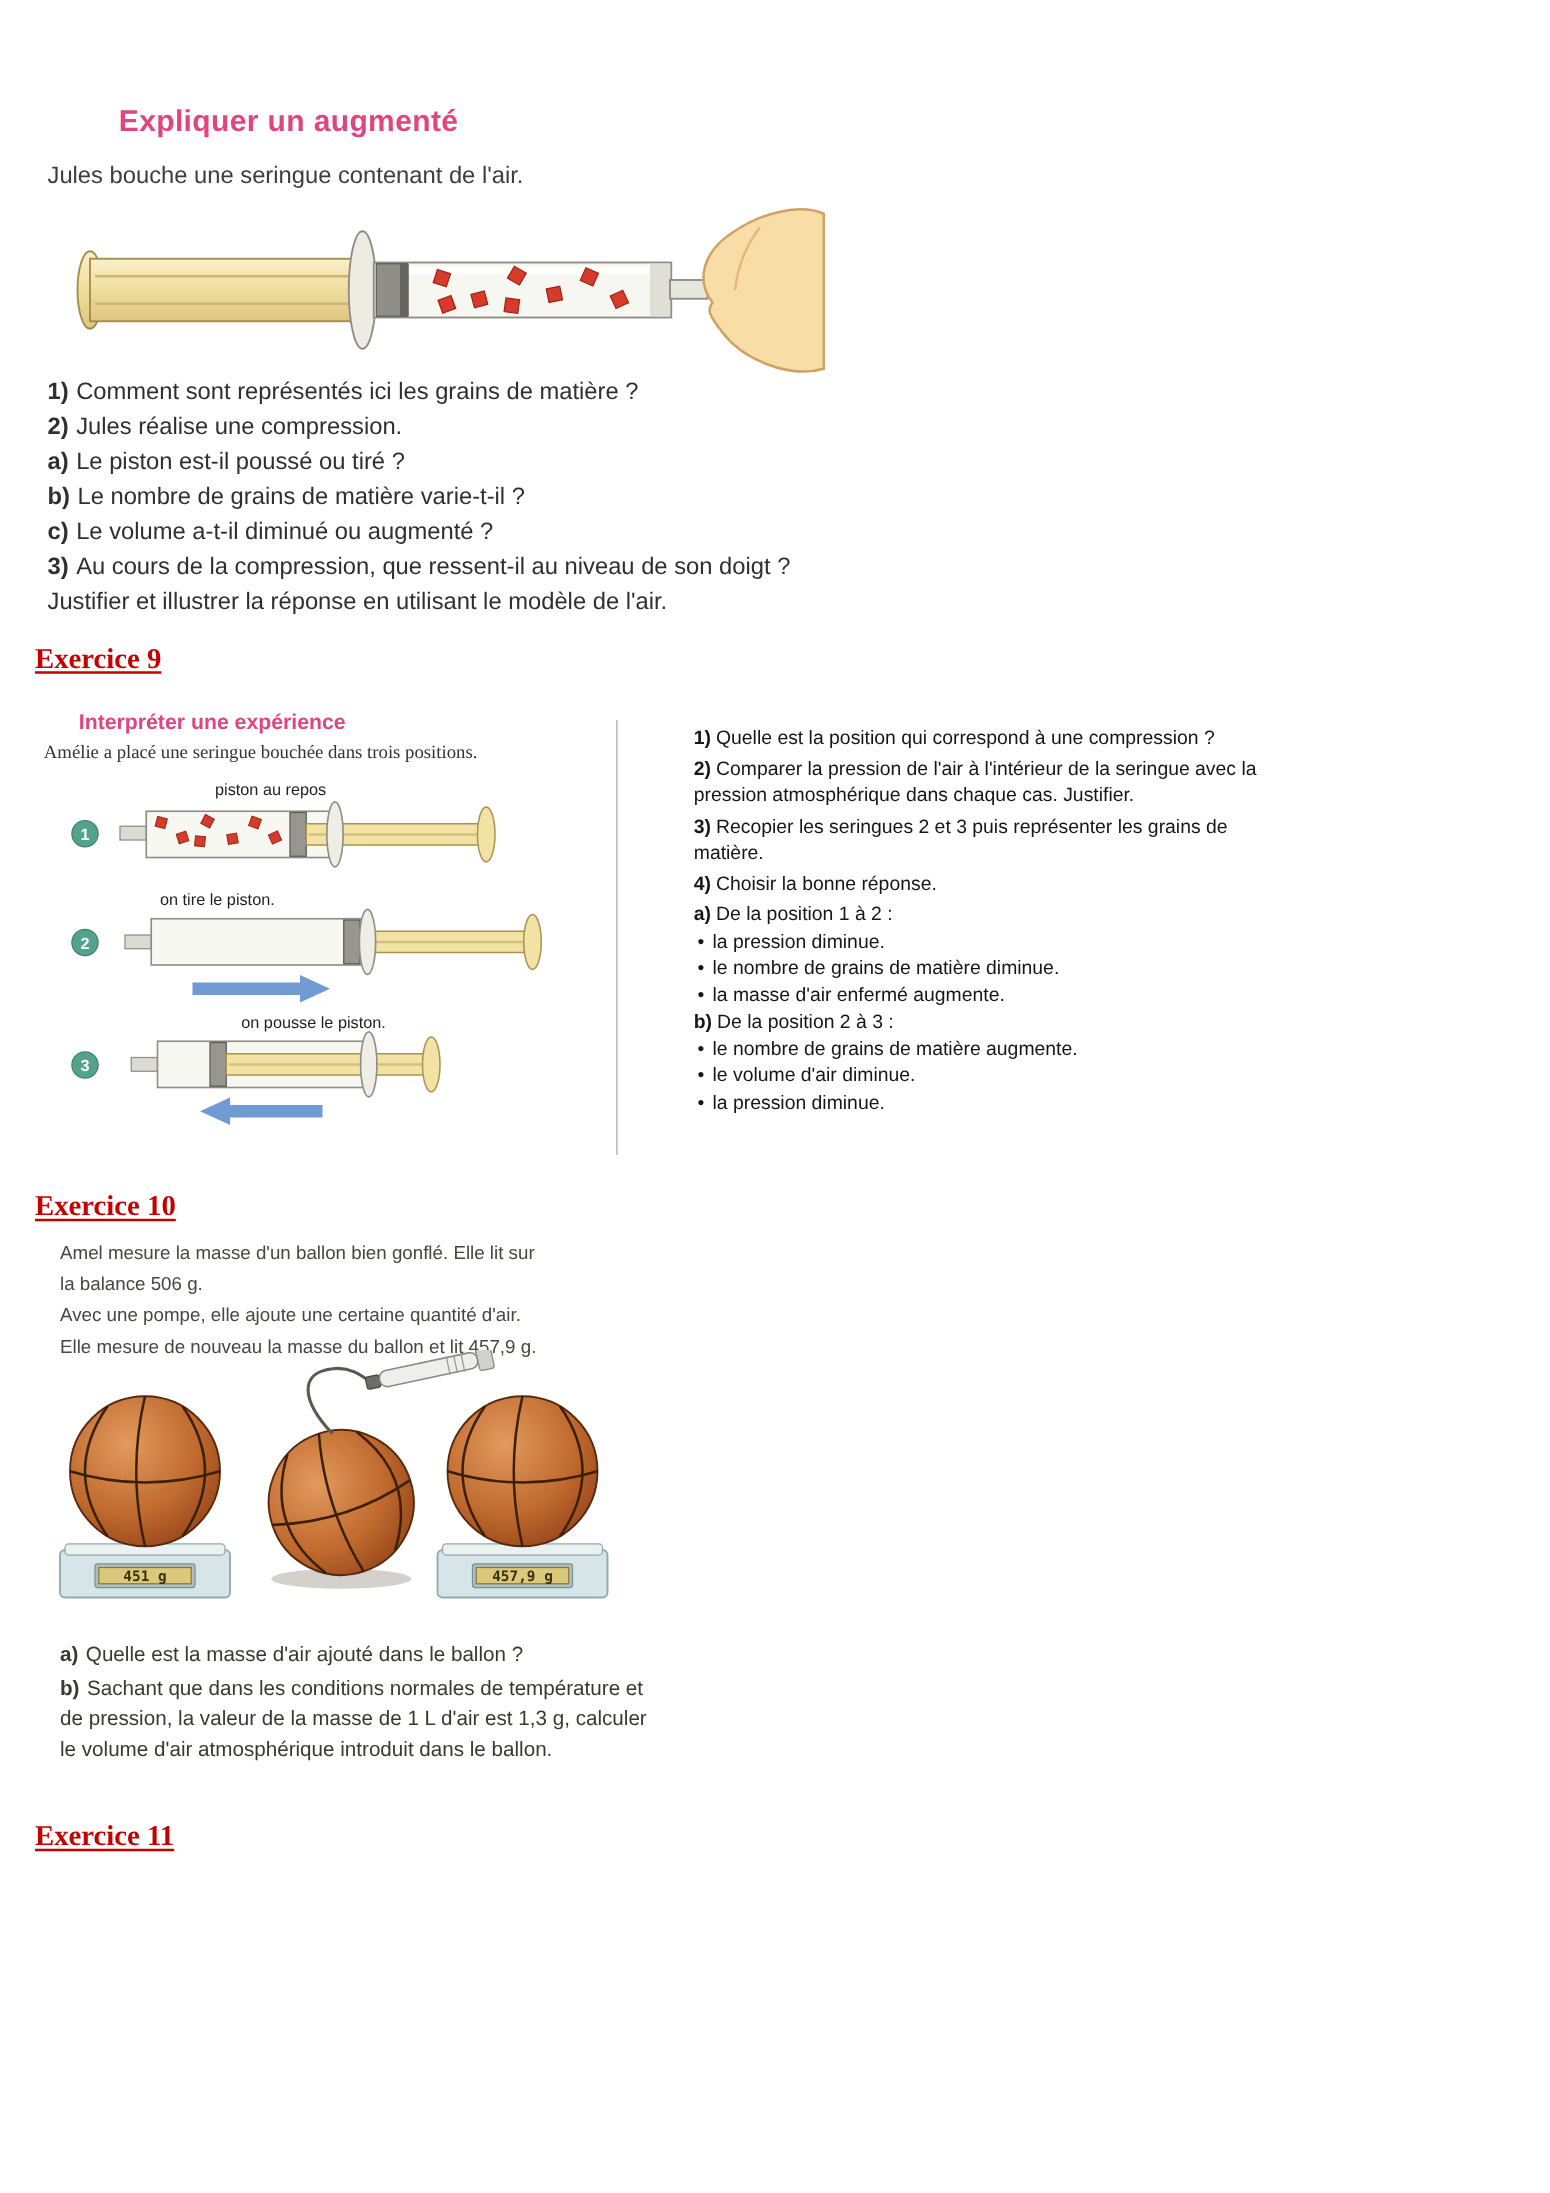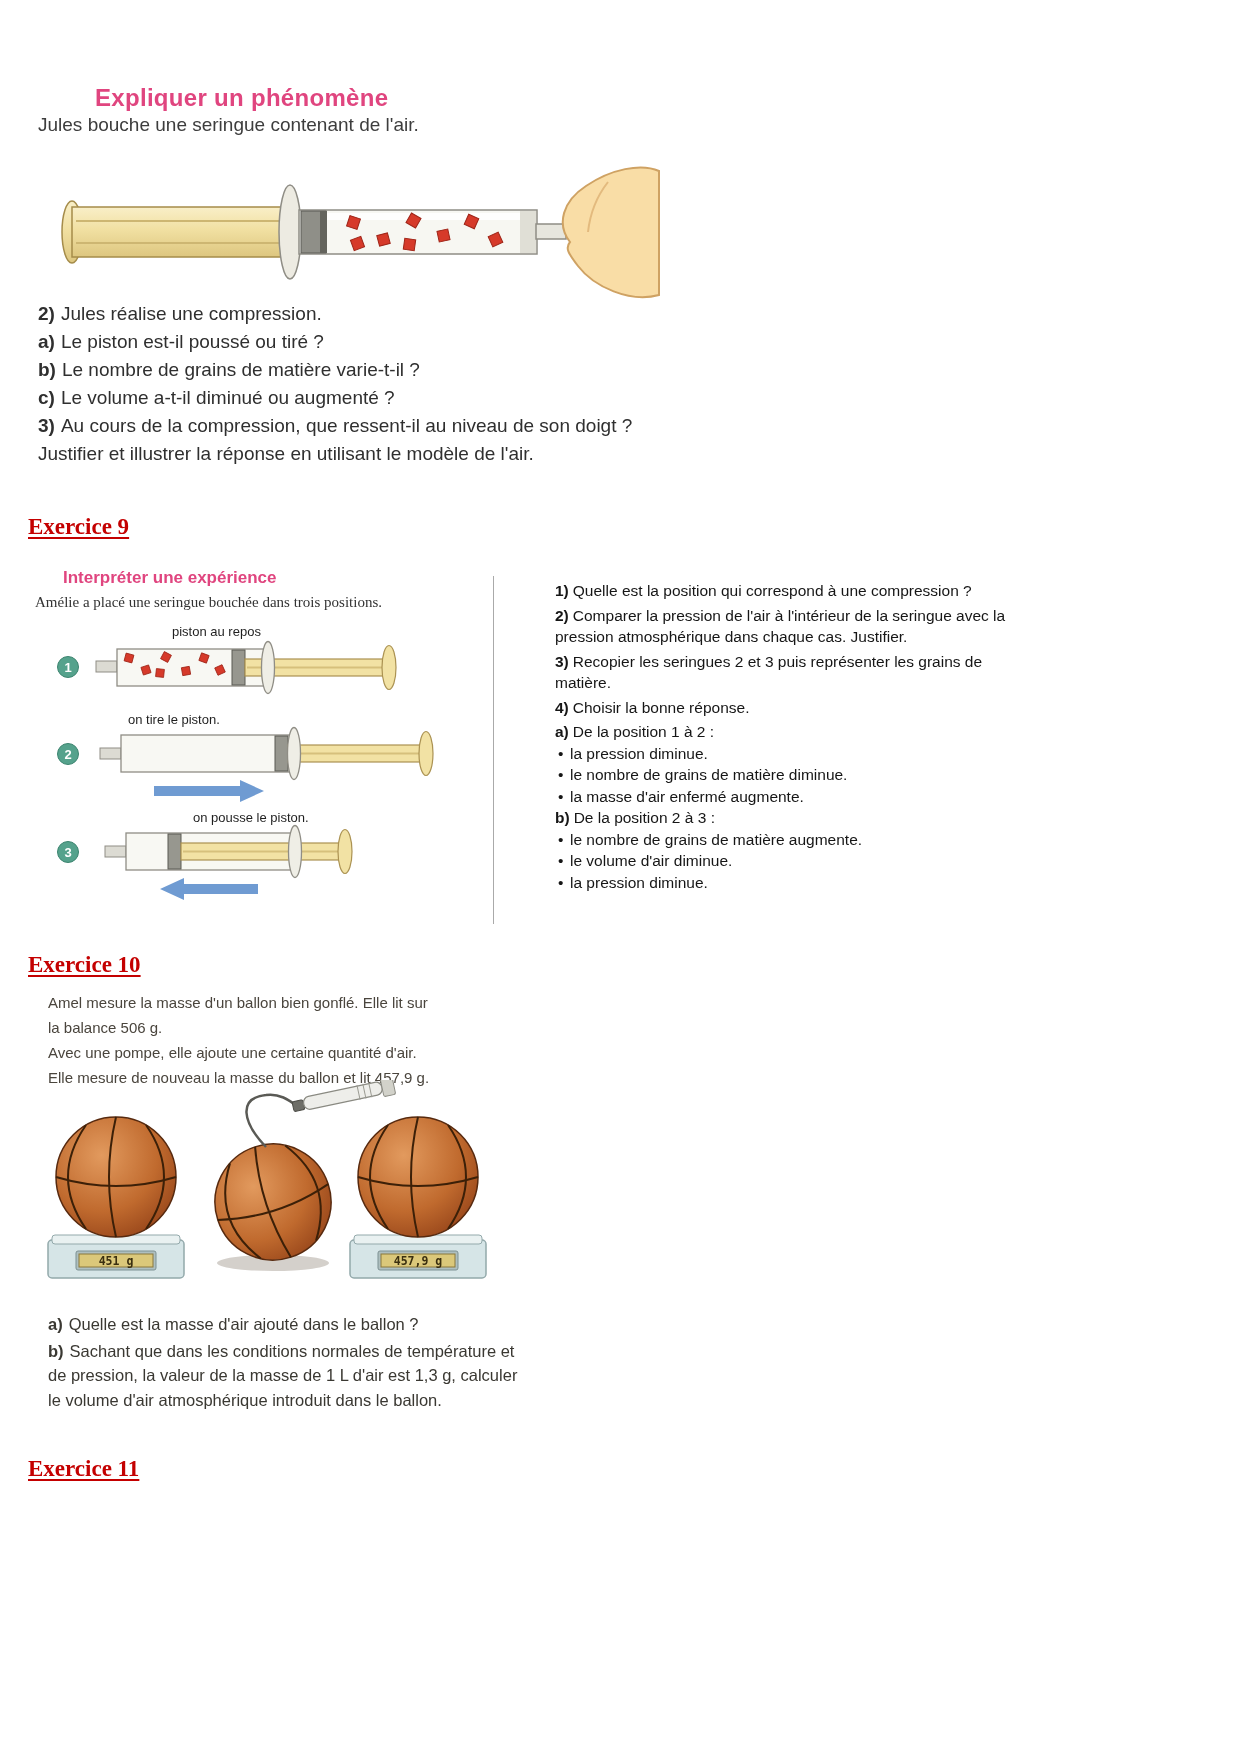--- a/index.html
+++ b/index.html
@@ -39,23 +39,23 @@
   .bullet::before { content:"\2022"; position:absolute; left:3px; }
 
   .ex10-par p { font-size:15px; line-height:25px; color:#4a453d; }
   .ex10-q p { font-size:16.5px; line-height:24.5px; color:#3a3832; margin-bottom:2px; }
 </style>
 </head>
 <body>
 
 <div class="page">
 
-  <h1 class="abs pink-h1" style="left:95px;top:84px;">Expliquer un phénomène</h1>
-
-  <p class="abs intro1" style="left:38px;top:114px;">Jules bouche une seringue contenant de l'air.</p>
+  <h1 class="abs pink-h1" style="left:95px;top:84px;">Expliquer un augmenté</h1>
+
+  <p class="abs intro1" style="left:38px;top:130px;">Jules bouche une seringue contenant de l'air.</p>
 
   <svg class="abs" style="left:52px;top:160px;" width="610" height="140" viewBox="0 0 610 140" aria-hidden="true">
     <defs>
       <linearGradient id="rodGradTop" x1="0" y1="0" x2="0" y2="1">
         <stop offset="0" stop-color="#f9efc8"></stop>
         <stop offset="0.45" stop-color="#f1e0a2"></stop>
         <stop offset="1" stop-color="#ddc67f"></stop>
       </linearGradient>
     </defs>
     <g>
@@ -85,20 +85,21 @@
       <rect x="300" y="78" width="11" height="11" transform="rotate(-20 305.5 83.5)"></rect>
     </g>
     <rect x="484" y="64" width="30" height="15" fill="#e7e6de" stroke="#8f8d85" stroke-width="1.5"></rect>
     <g>
       <path d="M518 82 C504 64 511 41 534 26 C559 9 589 3 607 11 L607 135 C578 143 542 127 526 106 C516 93 513 88 518 82 Z" fill="#f9dda6" stroke="#cfa263" stroke-width="2"></path>
       <path d="M556 22 C545 36 538 54 536 72" stroke="#e3ba7e" stroke-width="2" fill="none"></path>
     </g>
   </svg>
 
   <div class="abs qblock1" style="left:38px;top:300px;width:600px;">
+    <p><span class="qn">1)</span><span>Comment sont représentés ici les grains de matière ?</span></p>
     <p><span class="qn">2)</span><span>Jules réalise une compression.</span></p>
     <p><span class="qn">a)</span><span>Le piston est-il poussé ou tiré ?</span></p>
     <p><span class="qn">b)</span><span>Le nombre de grains de matière varie-t-il ?</span></p>
     <p><span class="qn">c)</span><span>Le volume a-t-il diminué ou augmenté ?</span></p>
     <p><span class="qn">3)</span><span>Au cours de la compression, que ressent-il au niveau de son doigt ? Justifier et illustrer la réponse en utilisant le modèle de l'air.</span></p>
   </div>
 
   <h2 class="abs ex-title" style="left:28px;top:514px;">Exercice 9</h2>
 
   <div class="abs" style="left:0;top:560px;width:990px;height:372px;">

